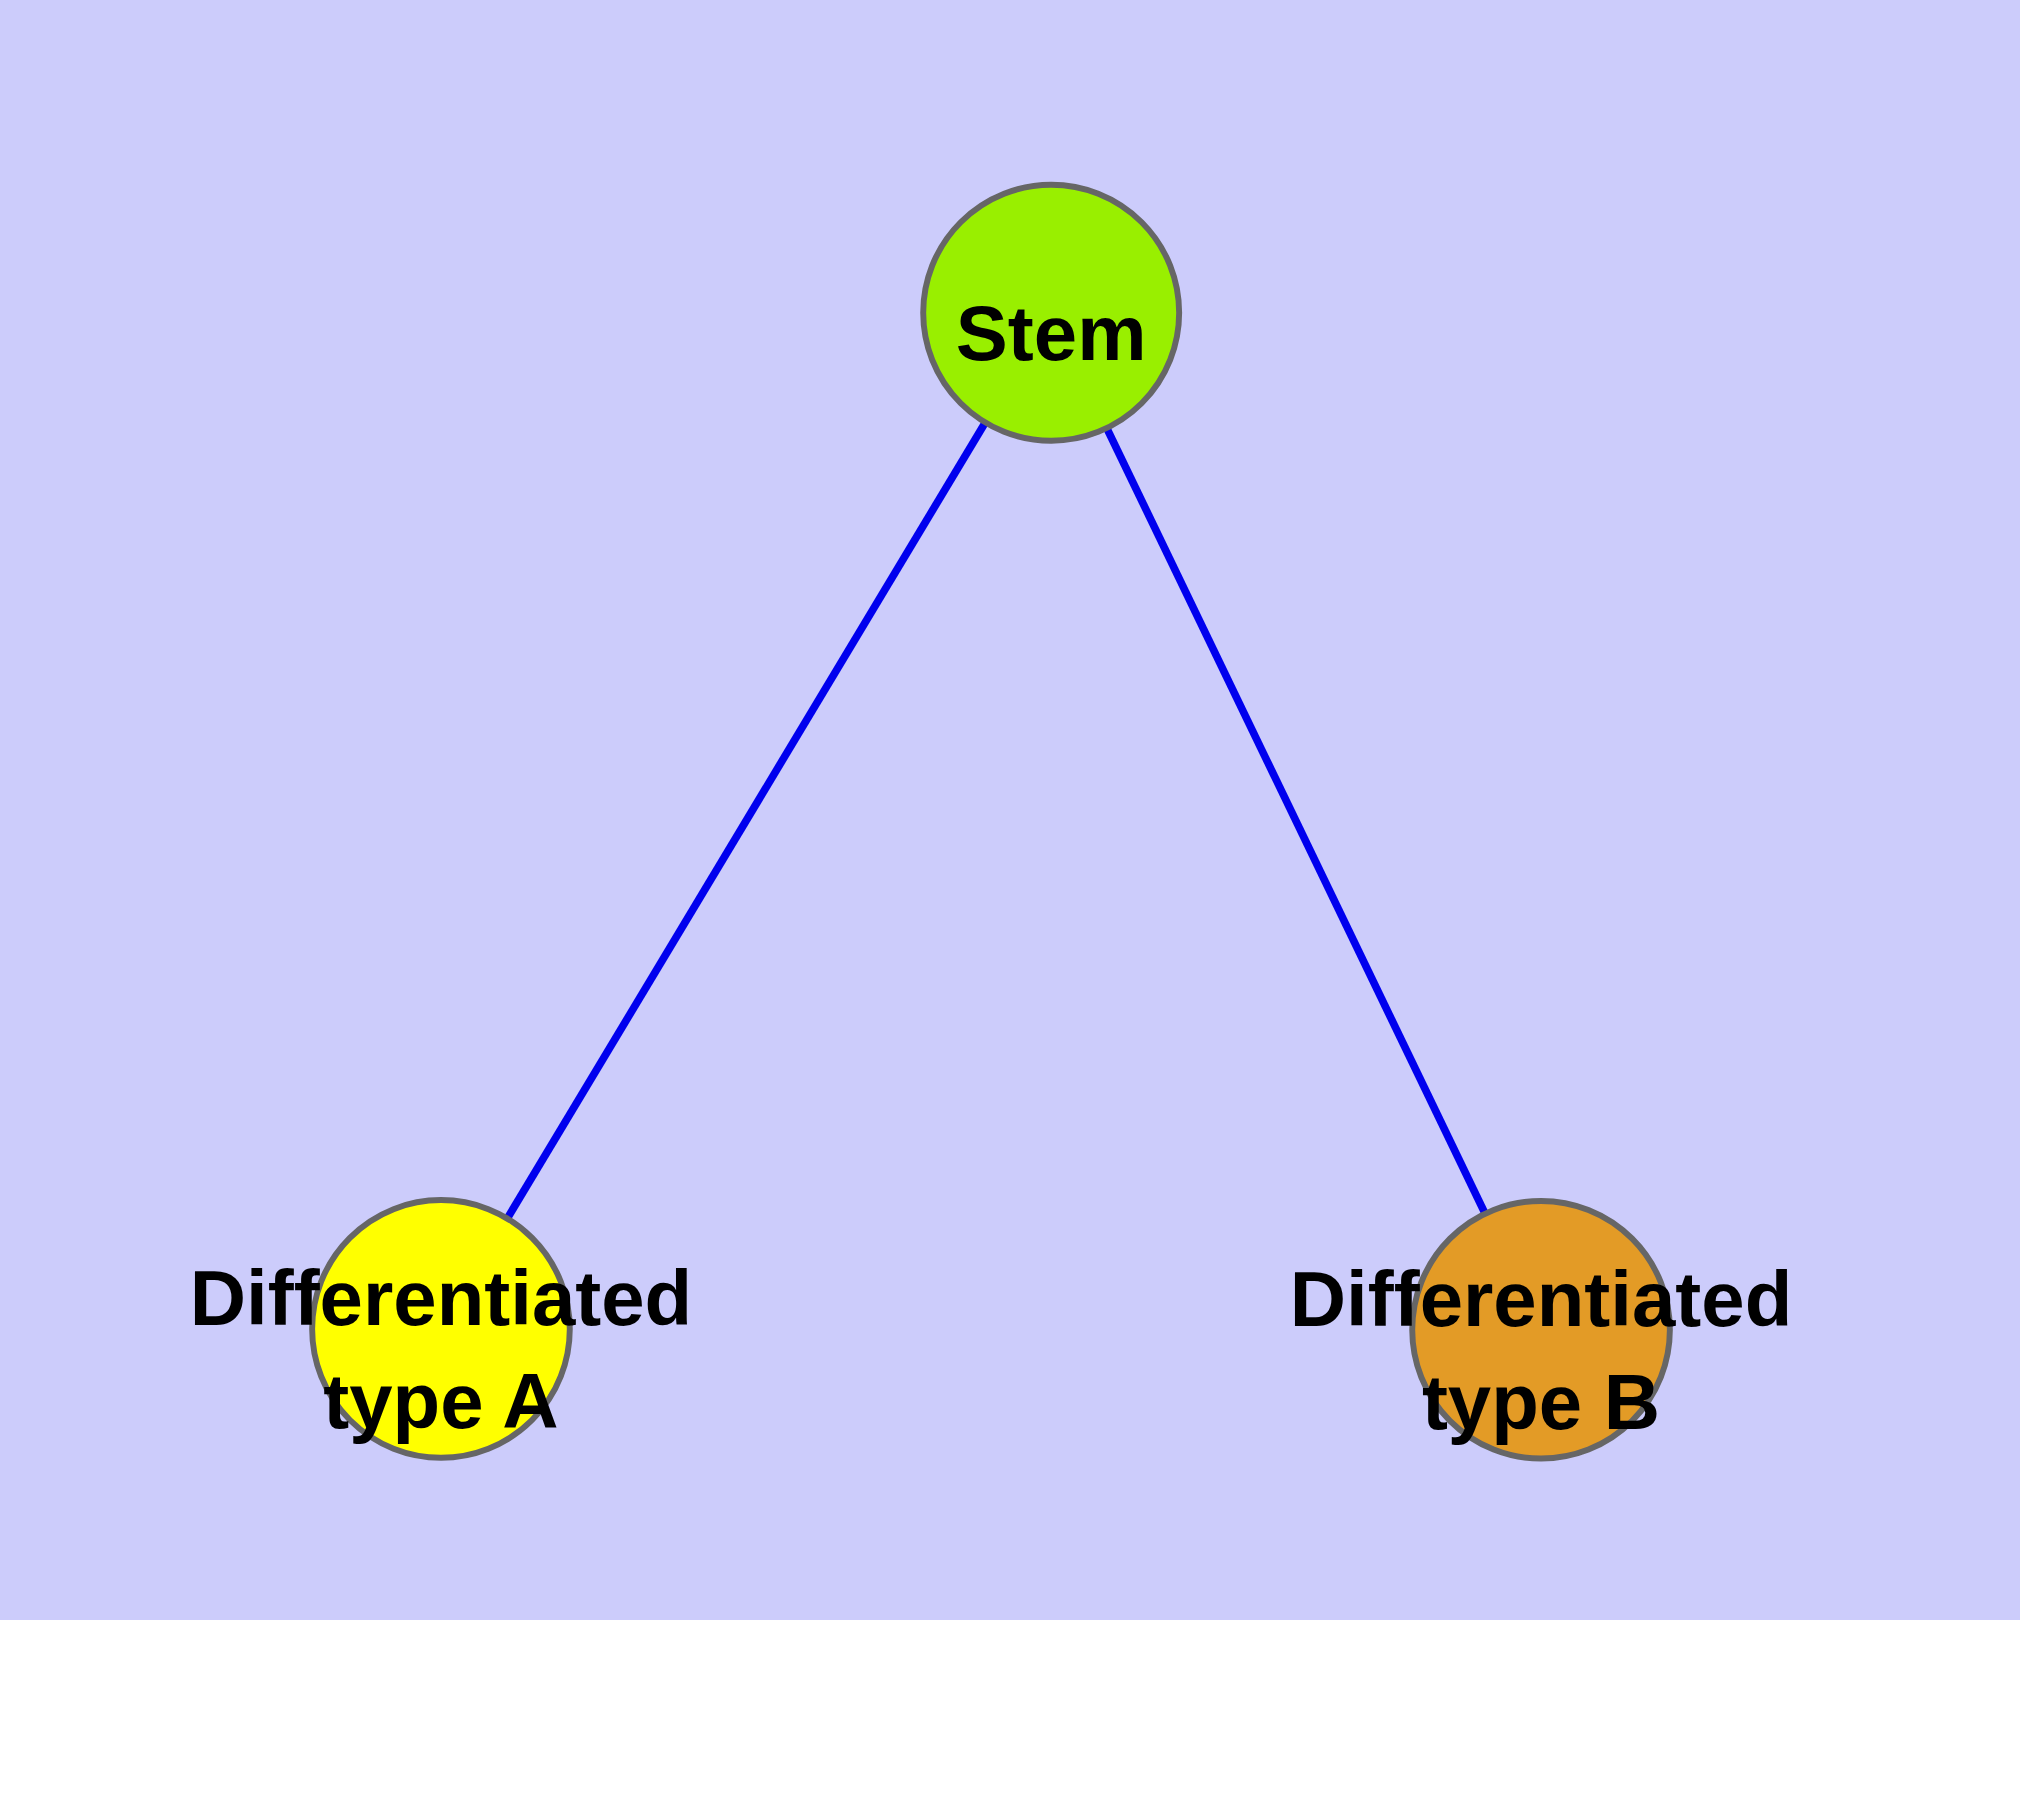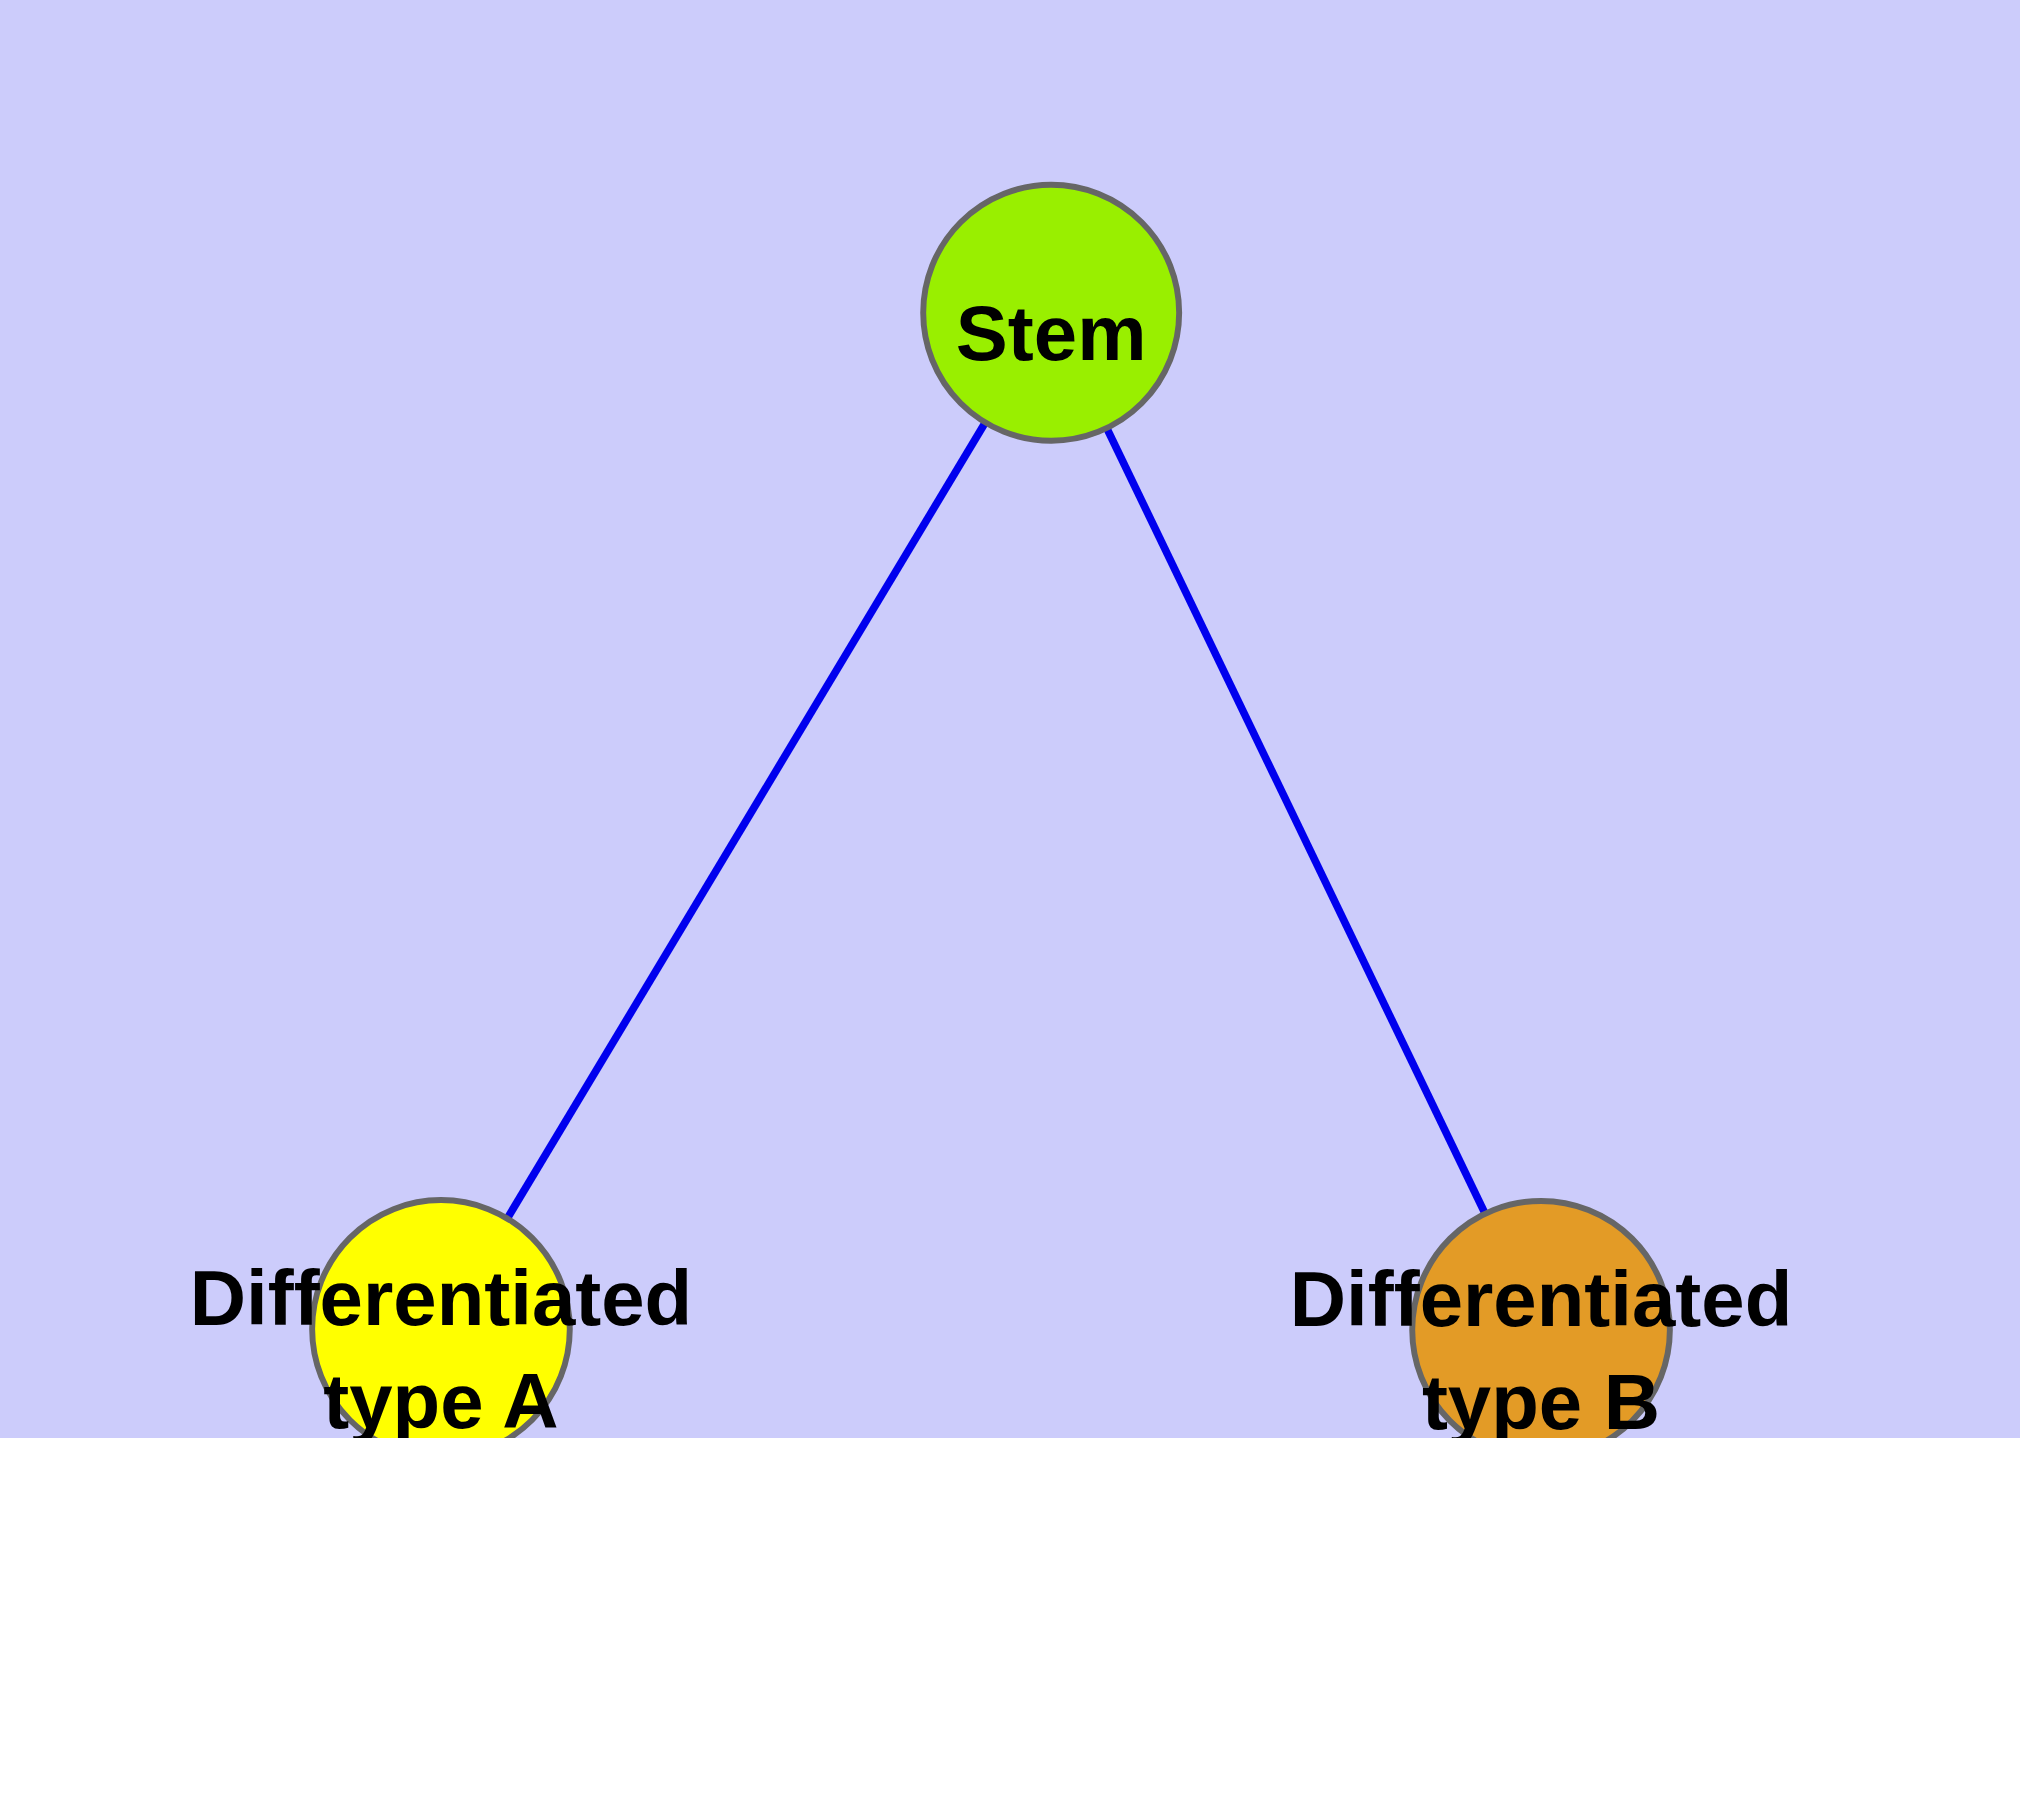--- a/index.html
+++ b/index.html
@@ -36,21 +36,21 @@
     font-size: 92px;
     fill: #000000;
     text-anchor: middle;
     dominant-baseline: middle;
     white-space: pre;
   }
 </style>
 </head>
 <body>
 
-<div id="canvas" style="width: 2021px; height: 1438px;">
+<div id="canvas" style="width: 2021px; height: 1620px;">
 
   <div id="bg-rect" style="background: rgb(204, 204, 251); width: 2021px; height: 1812px;"></div>
 
   <svg id="graph-svg" viewBox="0 0 2384 2138" xmlns="http://www.w3.org/2000/svg" style="width: 2021px; height: 1812px;">
 
     <g>
       <line class="edge" x1="1240" y1="369" x2="520" y2="1568" stroke="#0000ee" stroke-width="9" stroke-linecap="butt"></line>
       <line class="edge" x1="1240" y1="369" x2="1818" y2="1569" stroke="#0000ee" stroke-width="9" stroke-linecap="butt"></line>
     </g>
 

